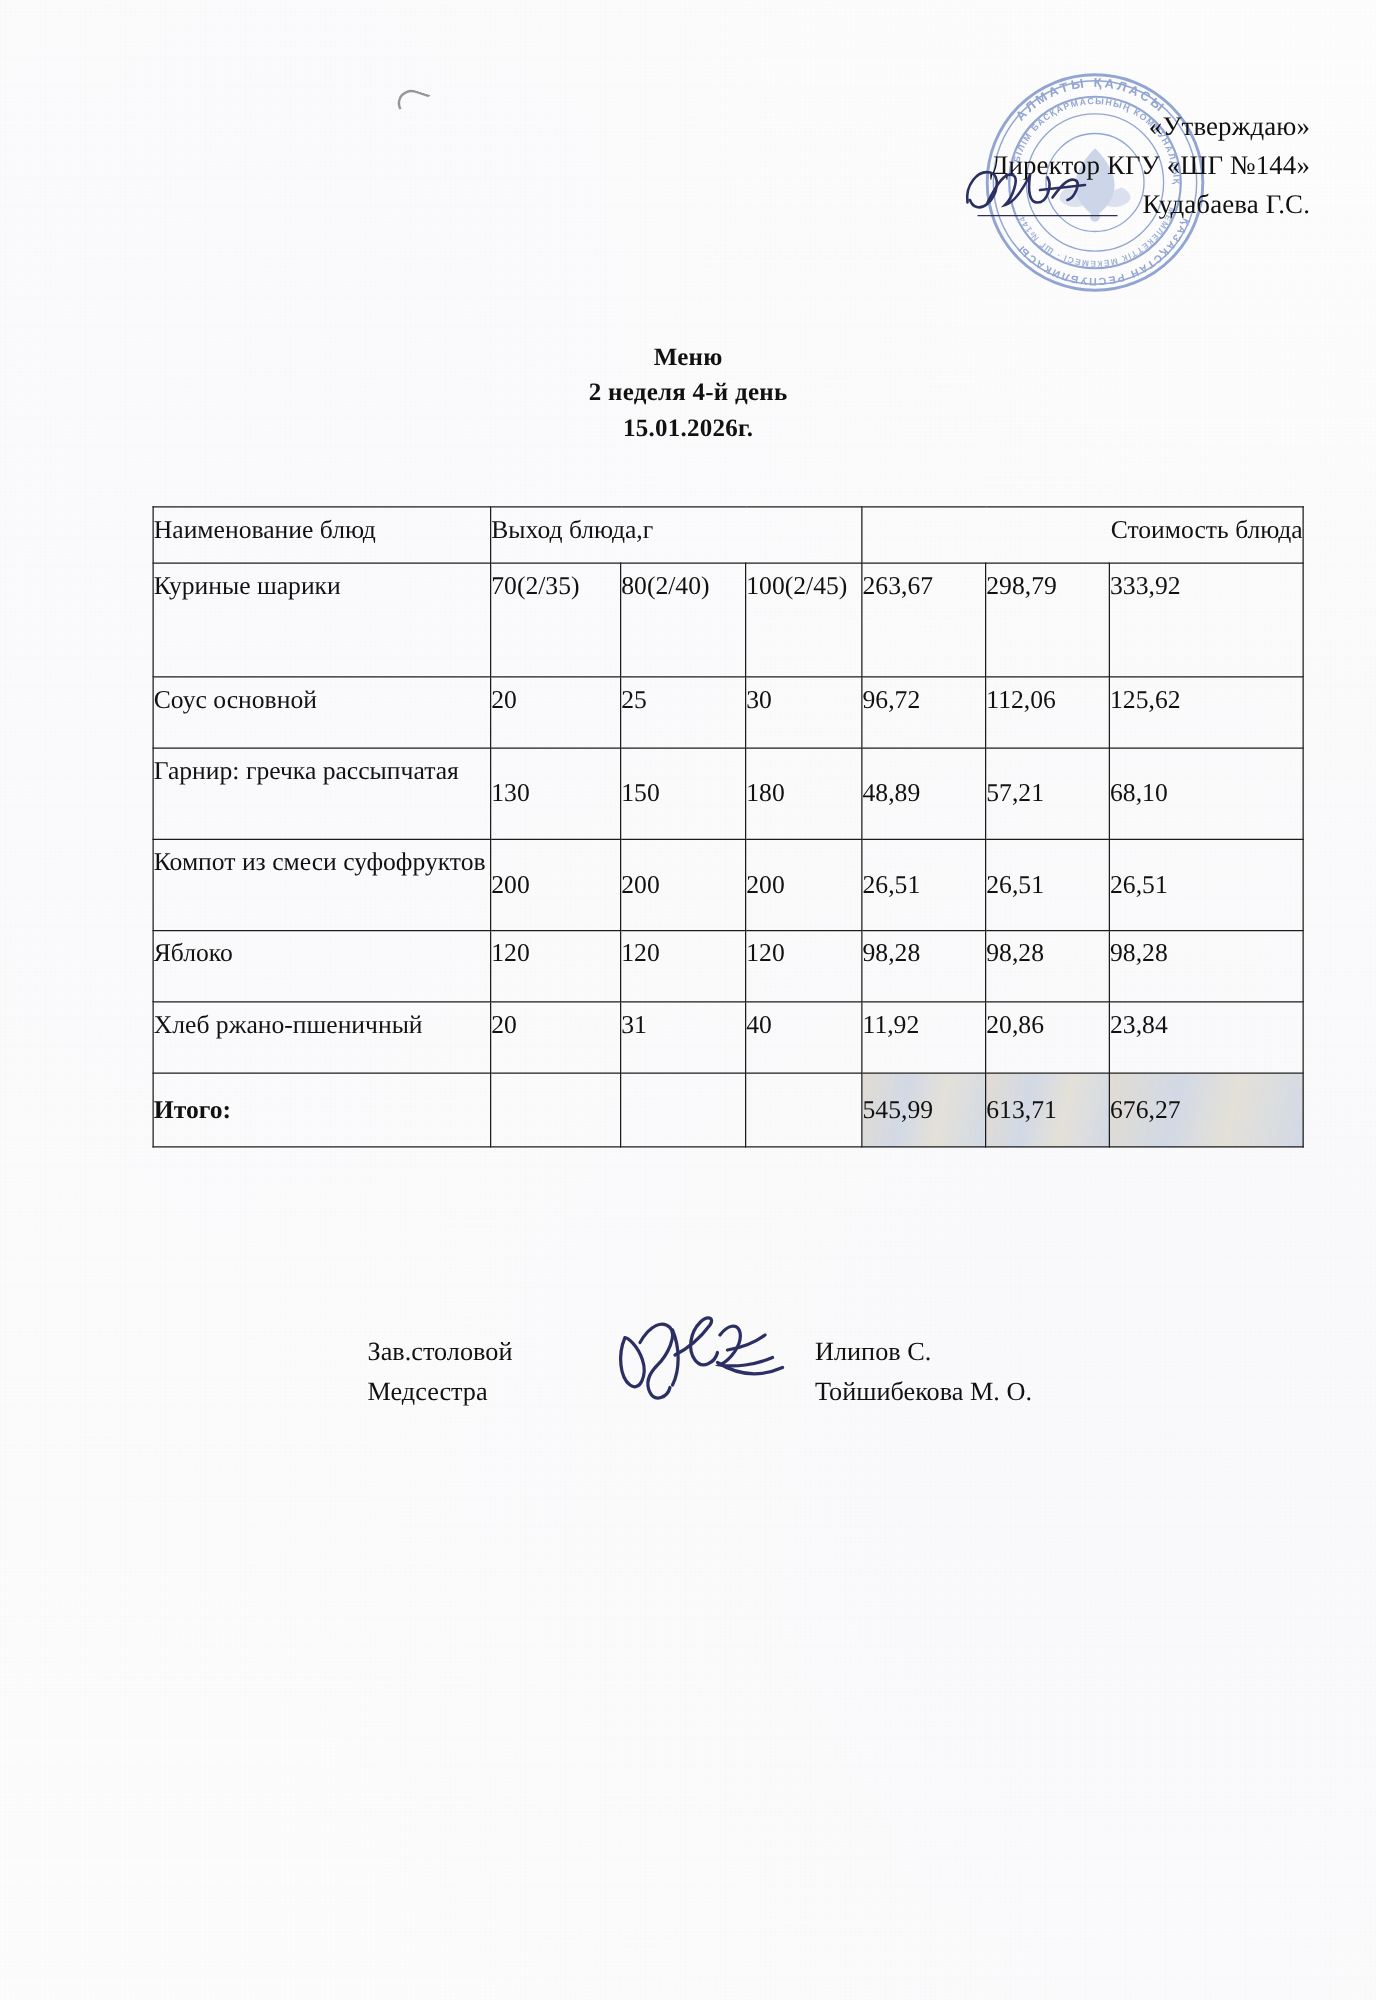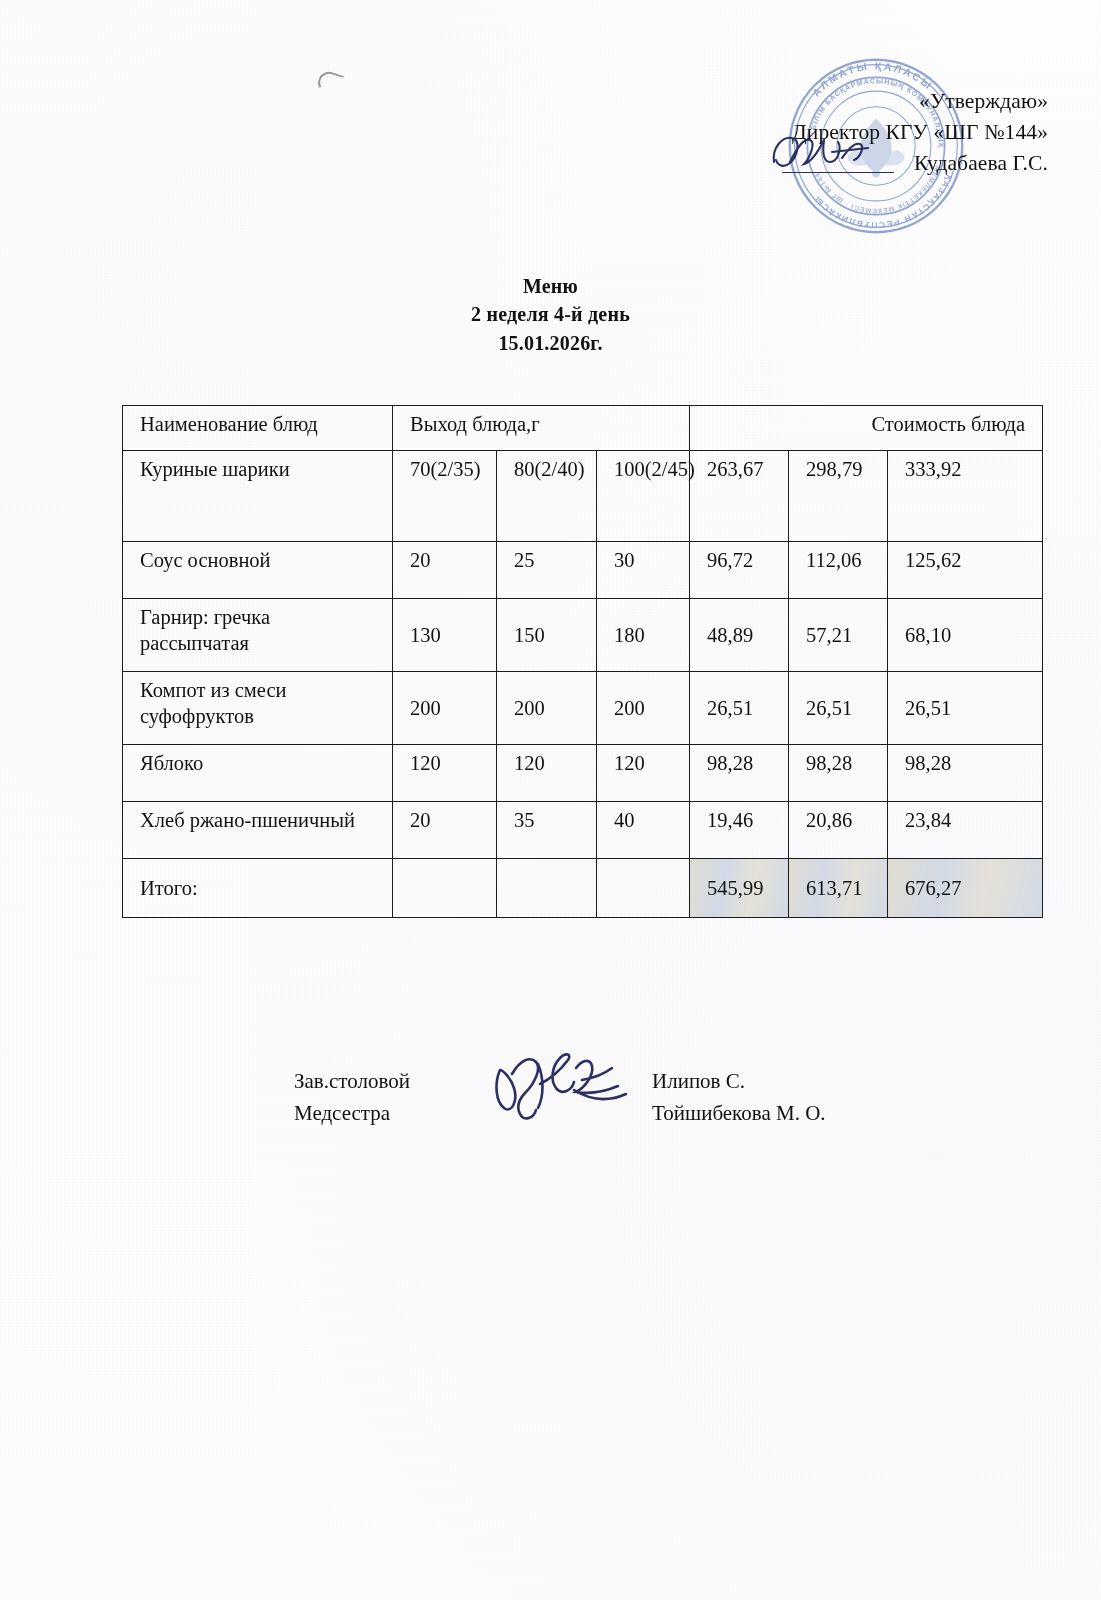--- a/index.html
+++ b/index.html
@@ -126,42 +126,42 @@
     width: 920px;
   }
   table.menu {
     width: 920px;
     border-collapse: collapse;
     table-layout: fixed;
     font-size: 20.5px;
   }
   table.menu td, table.menu th {
     border: 1.7px solid #1c1c1c;
-    padding: 5px 17px;
+    padding: 5px 0;
     vertical-align: top;
     text-align: left;
     font-weight: normal;
     line-height: 1.28;
   }
   .hdr-top td { font-weight: bold; height: 34px; }
   .hdr-sub td { font-weight: bold; height: 74px; }
   .c-name  { width: 270px; }
   .c-y1    { width: 104px; }
   .c-y2    { width: 100px; }
   .c-y3    { width: 93px; }
   .c-p1    { width: 99px; }
   .c-p2    { width: 99px; }
   .c-p3    { width: 155px; }
 
   tr.dish td { height: 46px; }
   tr.dish.tall td { height: 80px; margin-left: 16px; }
   tr.dish.mid td  { height: 62px; }
   tr.dish td.vmid { vertical-align: middle; }
   tr.total td {
-    font-weight: normal;
+    font-weight: bold;
     height: 48px;
     vertical-align: middle;
   }
   tr.total td.money {
     font-weight: normal;
     background:
       linear-gradient(103deg, rgba(205,196,176,.55) 0%, rgba(182,194,214,.58) 34%,
                       rgba(206,200,182,.5) 62%, rgba(178,191,212,.55) 100%);
   }
   .dish-name-2l { line-height: 1.3; }
@@ -338,23 +338,23 @@
           <td>120</td>
           <td>120</td>
           <td>98,28</td>
           <td>98,28</td>
           <td>98,28</td>
         </tr>
 
         <tr class="dish">
           <td>Хлеб ржано-пшеничный</td>
           <td>20</td>
-          <td>35</td>
+          <td>31</td>
           <td>40</td>
-          <td>19,46</td>
+          <td>11,92</td>
           <td>20,86</td>
           <td>23,84</td>
         </tr>
 
         <tr class="total">
           <td>Итого:</td>
           <td></td>
           <td></td>
           <td></td>
           <td class="money">545,99</td>

